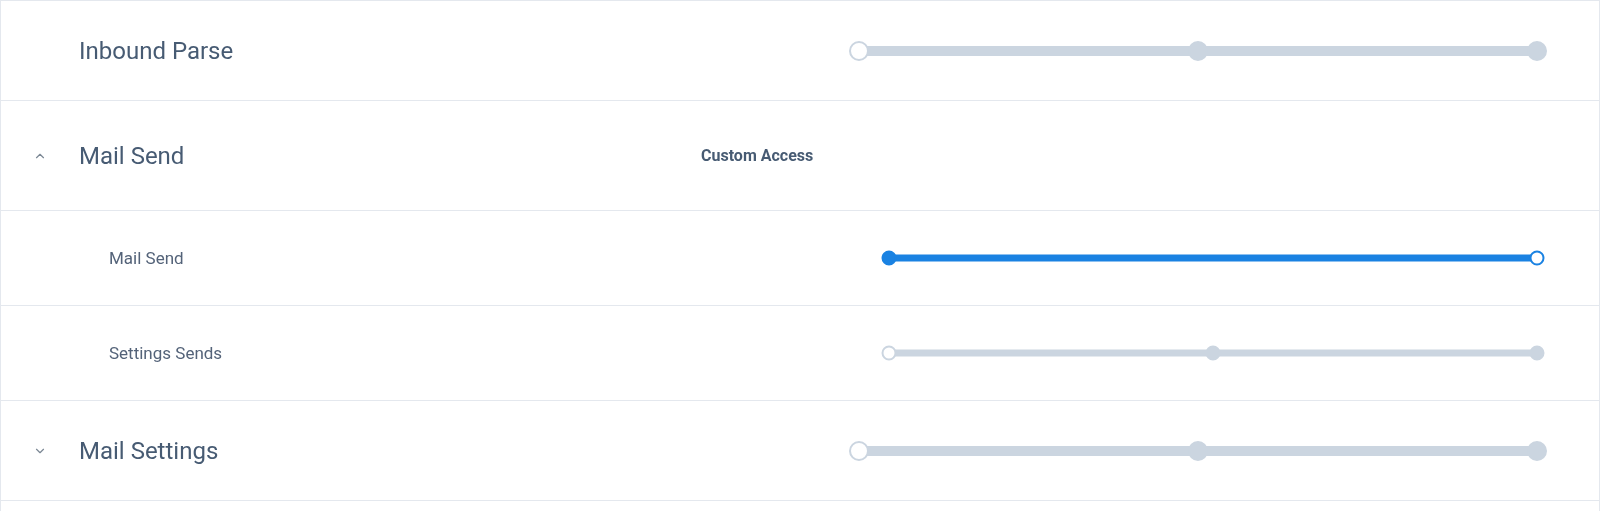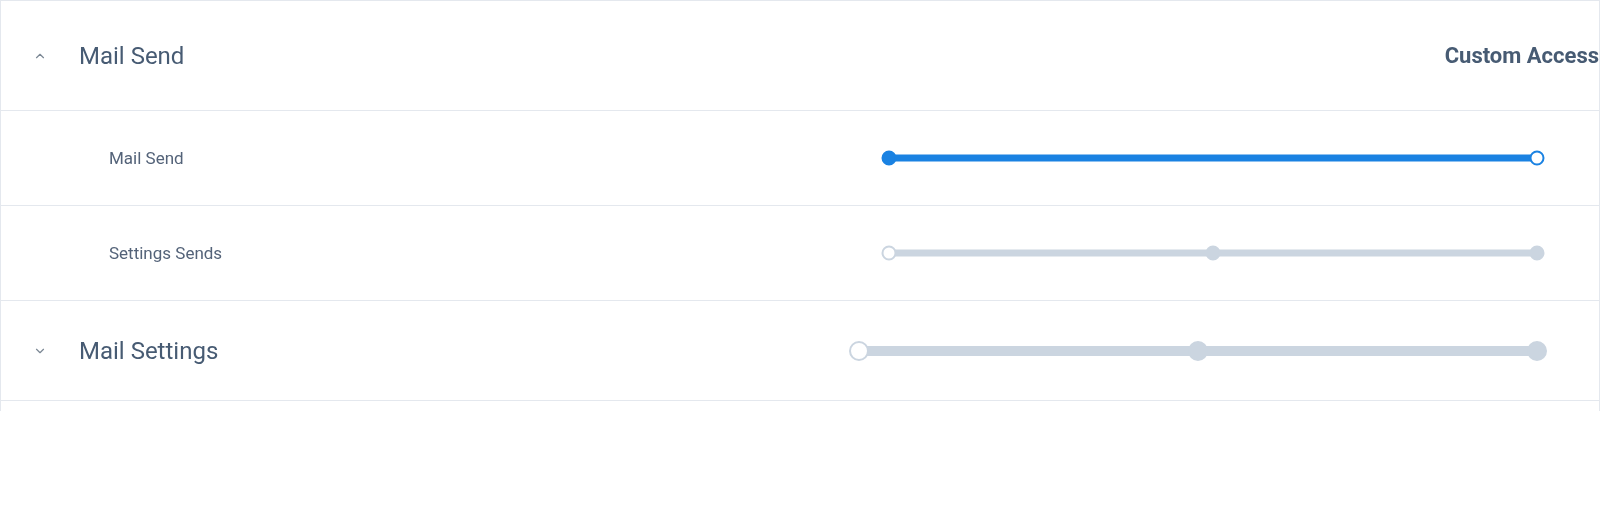--- a/index.html
+++ b/index.html
@@ -80,22 +80,22 @@
       font-size: 17px;
       color: #546379;
       font-weight: 400;
       padding-left: 30px;
     }
     .summary-text {
       position: absolute;
       left: 0;
       right: 0;
       display: flex;
-      justify-content: flex-end;
-      font-size: 22px;
+      justify-content: flex-start;
+      font-size: 16px;
       font-weight: 700;
       color: #475b73;
       pointer-events: none;
       width: 100%;
       padding-left: 700px;
     }
     .slider-col {
       flex: 1;
       display: flex;
       align-items: center;
@@ -157,20 +157,34 @@
     }
     .handle.left { left: 0%; }
     .handle.mid { left: 50%; }
     .handle.right { left: 100%; }
   </style>
 </head>
 <body>
 
 <div class="container">
 
+  <div class="row top">
+    <div class="chevron-col"></div>
+    <div class="label-col">
+      <span class="label-top">Inbound Parse</span>
+    </div>
+    <div class="slider-col">
+      <div class="slider">
+        <div class="track"></div>
+        <div class="handle big left"></div>
+        <div class="handle big mid fill-gray"></div>
+        <div class="handle big right fill-gray"></div>
+      </div>
+    </div>
+  </div>
 
   <div class="row section">
     <div class="chevron-col">
       <span class="chevron">
         <svg viewBox="0 0 24 24">
             <polyline points="6 15 12 9 18 15"></polyline>
           </svg>
       </span>
     </div>
     <div class="label-col">

